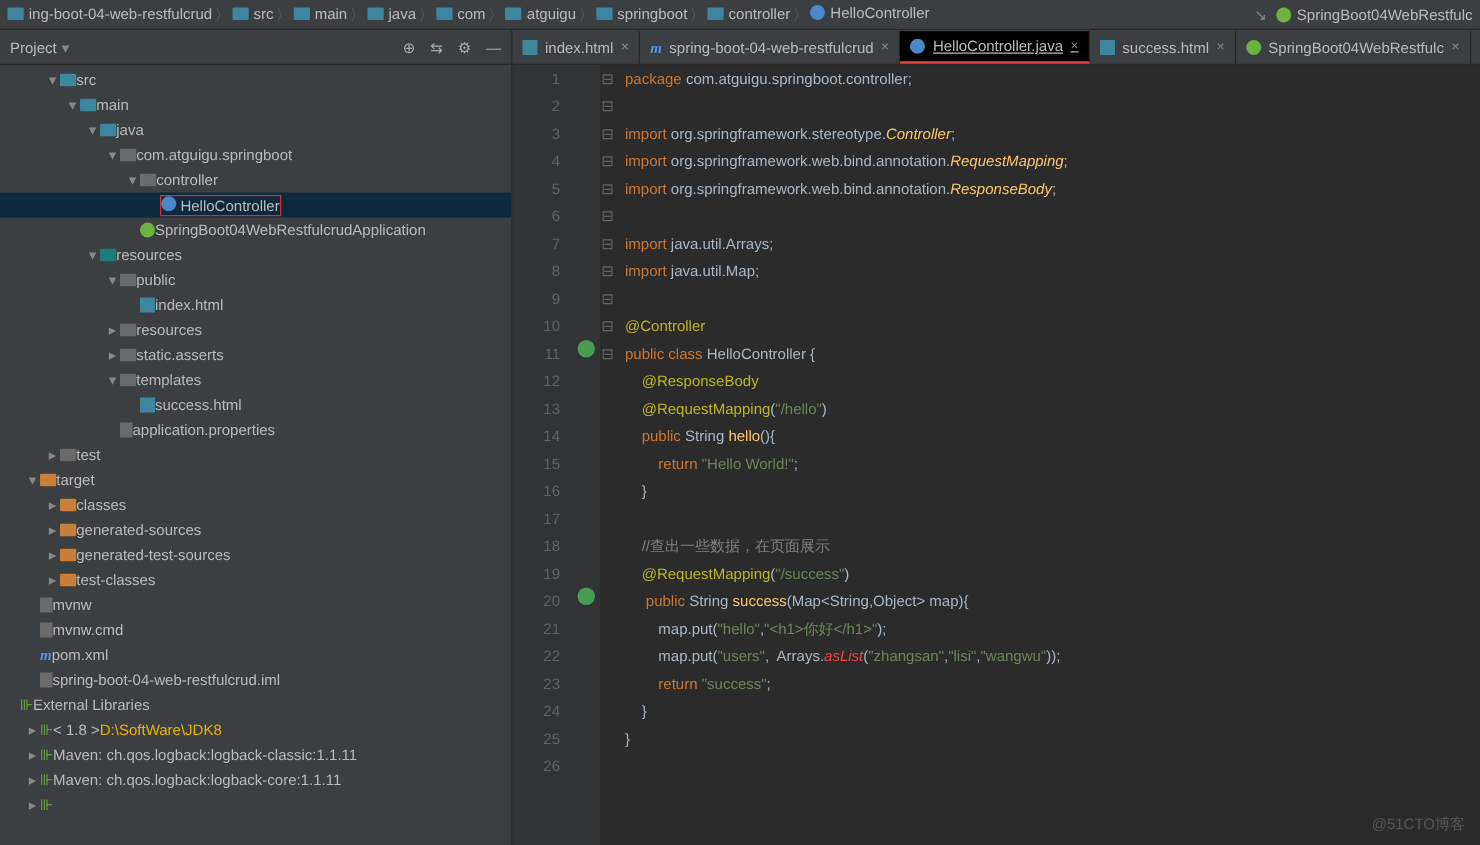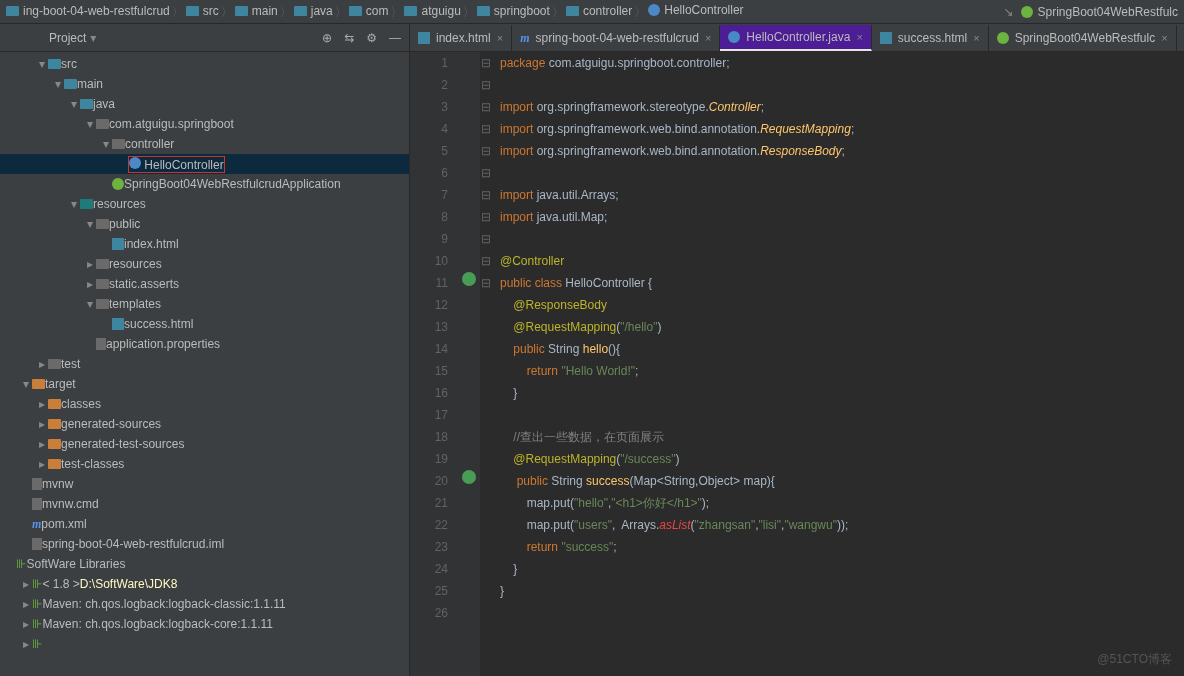--- a/index.html
+++ b/index.html
@@ -11,37 +11,37 @@
 .bc-sep { color: #666; margin: 0 2px; }
 .bc-right { margin-left: auto; display: flex; gap: 8px; align-items: center; }
 
 
 .main { display: flex; height: calc(100% - 24px); }
 .left { width: 410px; background: #3c3f41; display: flex; flex-direction: column; border-right: 1px solid #282828; }
 .right { flex: 1; display: flex; flex-direction: column; }
 
 
 .proj-header { height: 28px; display: flex; align-items: center; padding: 0 8px; border-bottom: 1px solid #282828; }
-.proj-title { color: #bbb; display: flex; gap: 4px; margin-left: 41px; }
+.proj-title { color: #bbb; display: flex; gap: 4px; }
 .proj-tools { margin-left: auto; display: flex; gap: 12px; color: #aaa; }
 
 
 .tree { flex: 1; overflow: auto; padding: 2px 0; }
 .tree-row { display: flex; align-items: center; height: 20px; cursor: pointer; white-space: nowrap; }
 .tree-row.selected { background: #0d293e; }
 .tree-indent { display: inline-block; }
 .tree-arrow { width: 12px; text-align: center; color: #888; }
 .tree-label { color: #bbb; }
 .red-box { border: 1px solid #cc3333; padding: 0 0; }
-.ext { color: #fef9c3; }
+.ext { color: #eab308; }
 
 
 .tabs { height: 28px; background: #3c3f41; display: flex; align-items: flex-end; border-bottom: 1px solid #282828; }
 .tab { height: 26px; padding: 0 8px; display: flex; align-items: center; gap: 6px; color: #bbb; border-right: 1px solid #282828; cursor: pointer; }
-.tab.active { background: #4c1d95; border-bottom: 2px solid #e5e5e5; }
+.tab.active { background: #000000; border-bottom: 2px solid #ef4444; text-decoration: underline; }
 .tab-close { color: #888; font-size: 11px; }
 
 
 .editor { flex: 1; display: flex; background: #2b2b2b; font-family: "Consolas","Courier New",monospace; font-size: 13px; line-height: 22px; }
 .gutter { width: 50px; text-align: right; padding-right: 12px; color: #606366; background: #313335; user-select: none; }
 .gutter-extra { width: 20px; background: #313335; position: relative; }
 .gutter-mark { position: absolute; left: 2px; width: 14px; height: 14px; border-radius: 50%; background: #499c54; }
 .fold-col { width: 12px; background: #2b2b2b; color: #606366; text-align: center; }
 .code { flex: 1; padding-left: 8px; white-space: pre; }
 
@@ -247,21 +247,21 @@
         <div class="tree-row ">
        <span class="tree-indent" style="width:20px"></span>
        <span class="tree-arrow"></span>
        <span class="ic ic-file"></span>
           <span class="tree-label">spring-boot-04-web-restfulcrud.iml</span>
      </div>
         <div class="tree-row ">
        <span class="tree-indent" style="width:4px"></span>
        <span class="tree-arrow"></span>
        <span class="ic-lib">⊪</span>
-          <span class="tree-label">SoftWare Libraries</span>
+          <span class="tree-label">External Libraries</span>
      </div>
         <div class="tree-row ">
        <span class="tree-indent" style="width:20px"></span>
        <span class="tree-arrow">▸</span>
        <span class="ic-lib">⊪</span>
           <span class="tree-label">&lt; 1.8 &gt;</span>
           <span class="ext">  D:\SoftWare\JDK8</span>
      </div>
         <div class="tree-row ">
        <span class="tree-indent" style="width:20px"></span>

